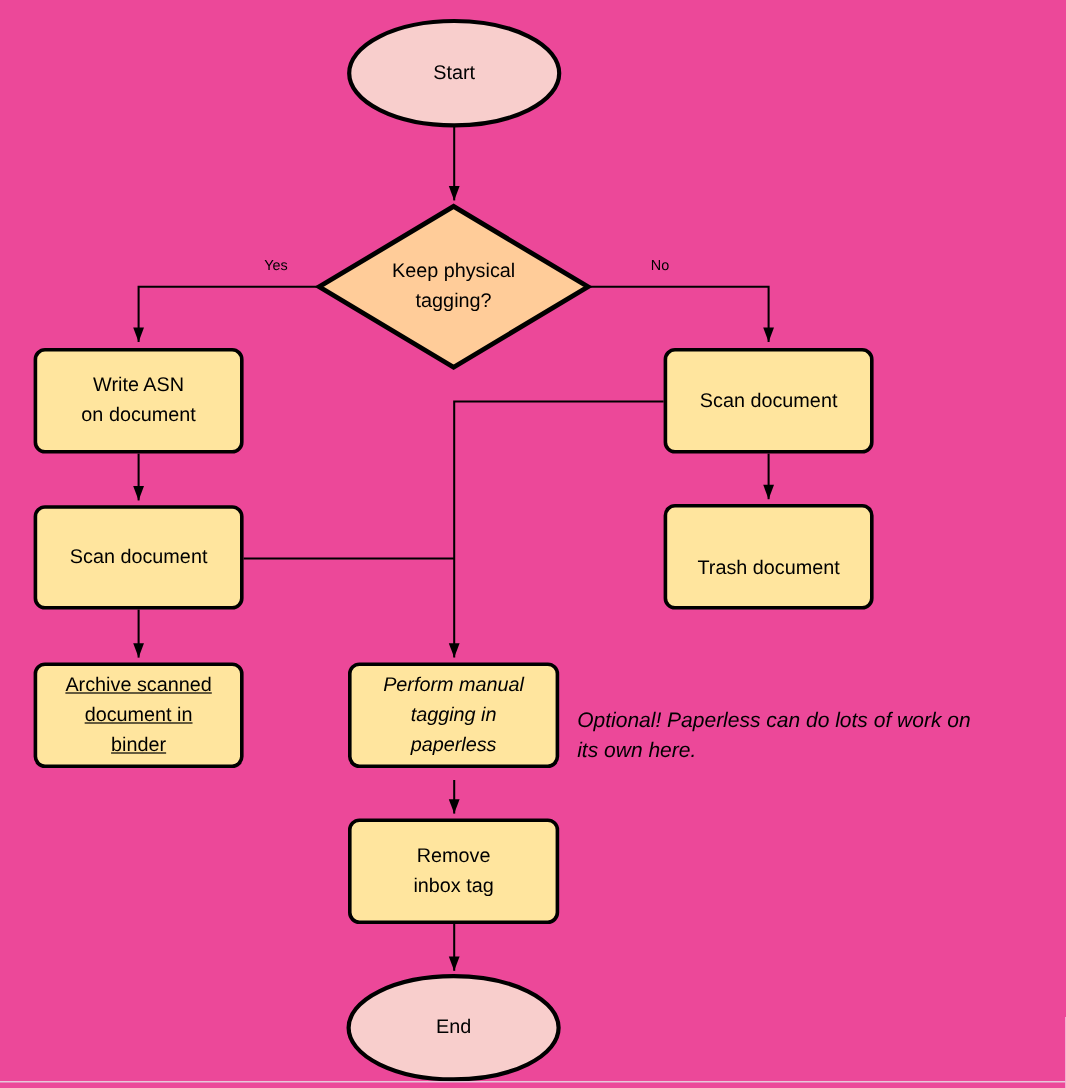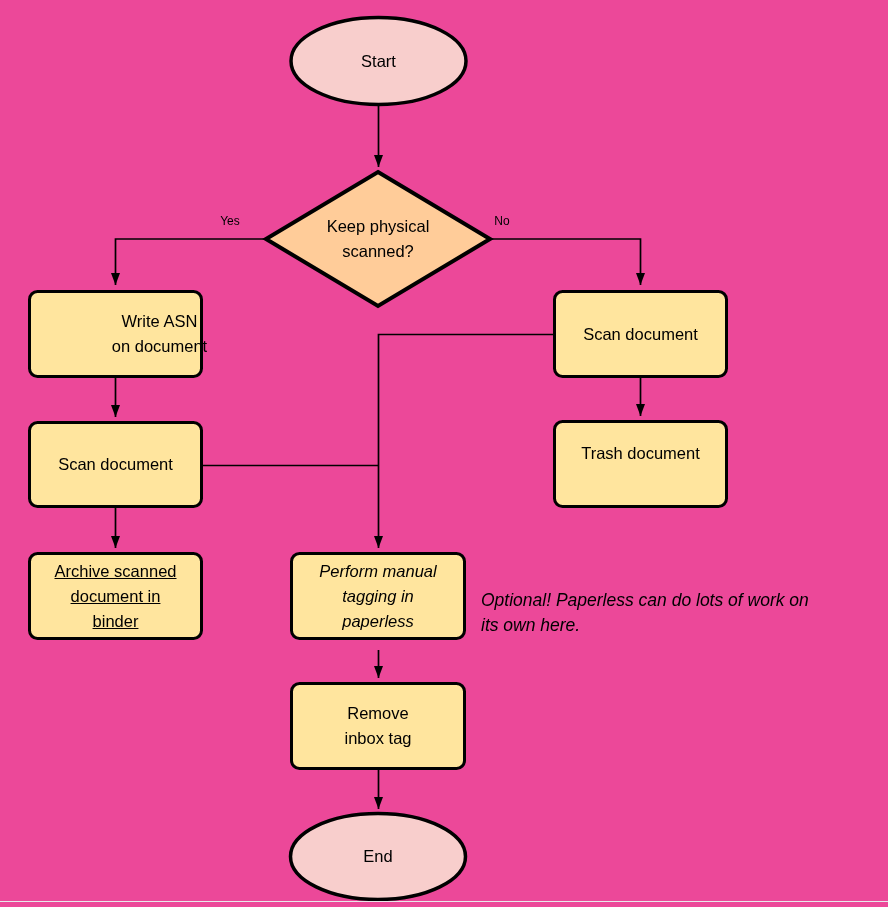--- a/index.html
+++ b/index.html
@@ -57,36 +57,36 @@
     <rect x="29.5" y="553.5" width="172" height="85" rx="8" stroke="#000000" stroke-width="3" fill="#ffe59e"></rect>
     <rect x="554.5" y="291.5" width="172" height="85" rx="8" stroke="#000000" stroke-width="3" fill="#ffe59e"></rect>
     <rect x="554.5" y="421.5" width="172" height="85" rx="8" stroke="#000000" stroke-width="3" fill="#ffe59e"></rect>
     <rect x="291.5" y="553.5" width="173" height="85" rx="8" stroke="#000000" stroke-width="3" fill="#ffe59e"></rect>
     <rect x="291.5" y="683.5" width="173" height="85" rx="8" stroke="#000000" stroke-width="3" fill="#ffe59e"></rect>
     <ellipse cx="378" cy="856.5" rx="87.5" ry="43" stroke="#000000" stroke-width="3.5" fill="#f8cecc"></ellipse>
   </svg>
 
   <div class="node-label" style="left:291px; top:18px; width:175px; height:87px;">Start</div>
   <div class="node-label" style="left:278px; top:177px; width:200px; height:124px;">Keep physical
-scanned?</div>
-  <div class="node-label" style="left:28px; top:290px; width:175px; height:88px;padding-left:44px;">Write ASN
+tagging?</div>
+  <div class="node-label" style="left:28px; top:290px; width:175px; height:88px;">Write ASN
 on document</div>
   <div class="node-label" style="left:28px; top:421px; width:175px; height:87px;">Scan document</div>
   <div class="node-label" style="left:28px; top:552px; width:175px; height:88px;text-decoration:underline;">Archive scanned
 document in
 binder</div>
   <div class="node-label" style="left:553px; top:290px; width:175px; height:88px;">Scan document</div>
-  <div class="node-label" style="left:553px; top:420px; width:175px; height:67px;">Trash document</div>
+  <div class="node-label" style="left:553px; top:440px; width:175px; height:67px;">Trash document</div>
   <div class="node-label" style="left:290px; top:552px; width:176px; height:88px;font-style:italic;">Perform manual
 tagging in
 paperless</div>
   <div class="node-label" style="left:290px; top:682px; width:176px; height:88px;">Remove
 inbox tag</div>
   <div class="node-label" style="left:290px; top:813px; width:176px; height:87px;">End</div>
 
   <div class="edge-label" style="left:204px; top:211px; width:52px;">Yes</div>
-  <div class="edge-label" style="left:479px; top:211px; width:46px;">No</div>
+  <div class="edge-label" style="left:527px; top:211px; width:46px;">No</div>
 
   <div class="note-text">Optional! Paperless can do lots of work on
 its own here.</div>
 
   <div class="bottom-rule"></div>
 </div>
 
 </body></html>

